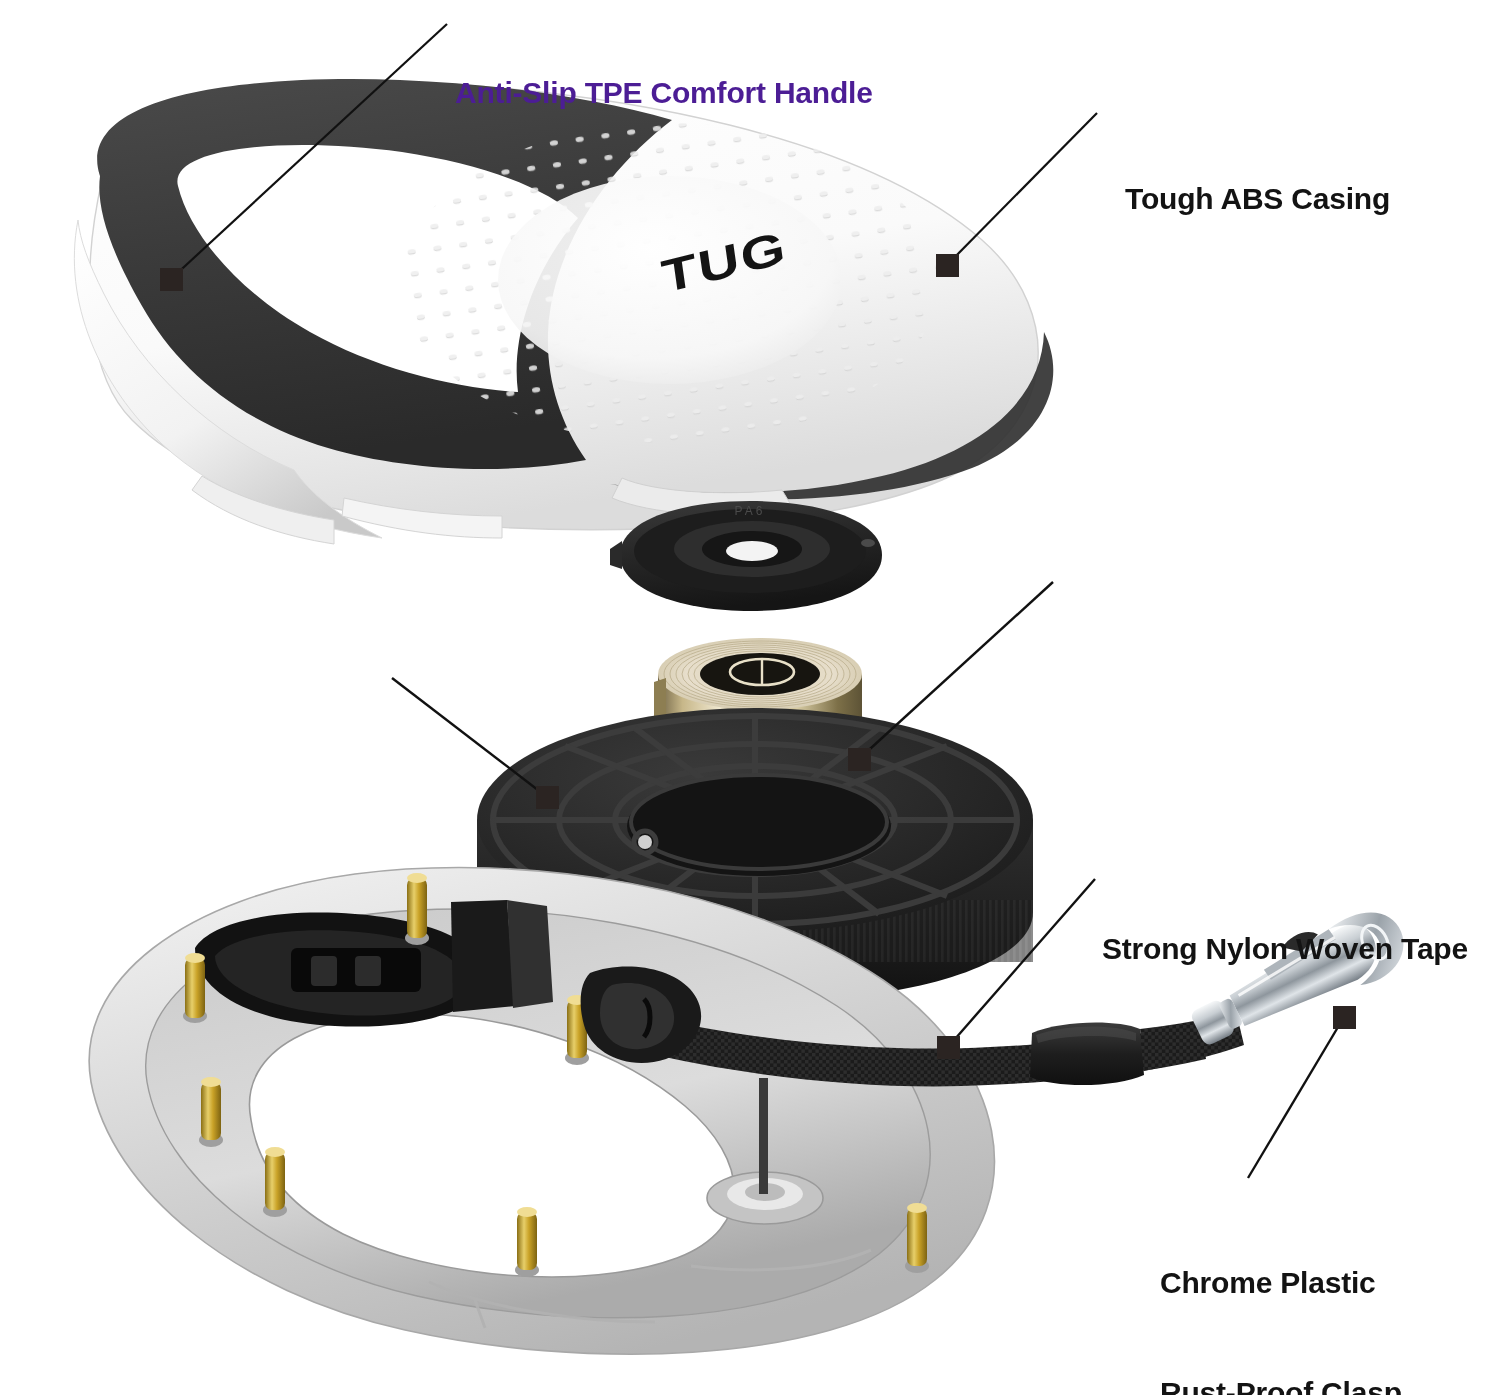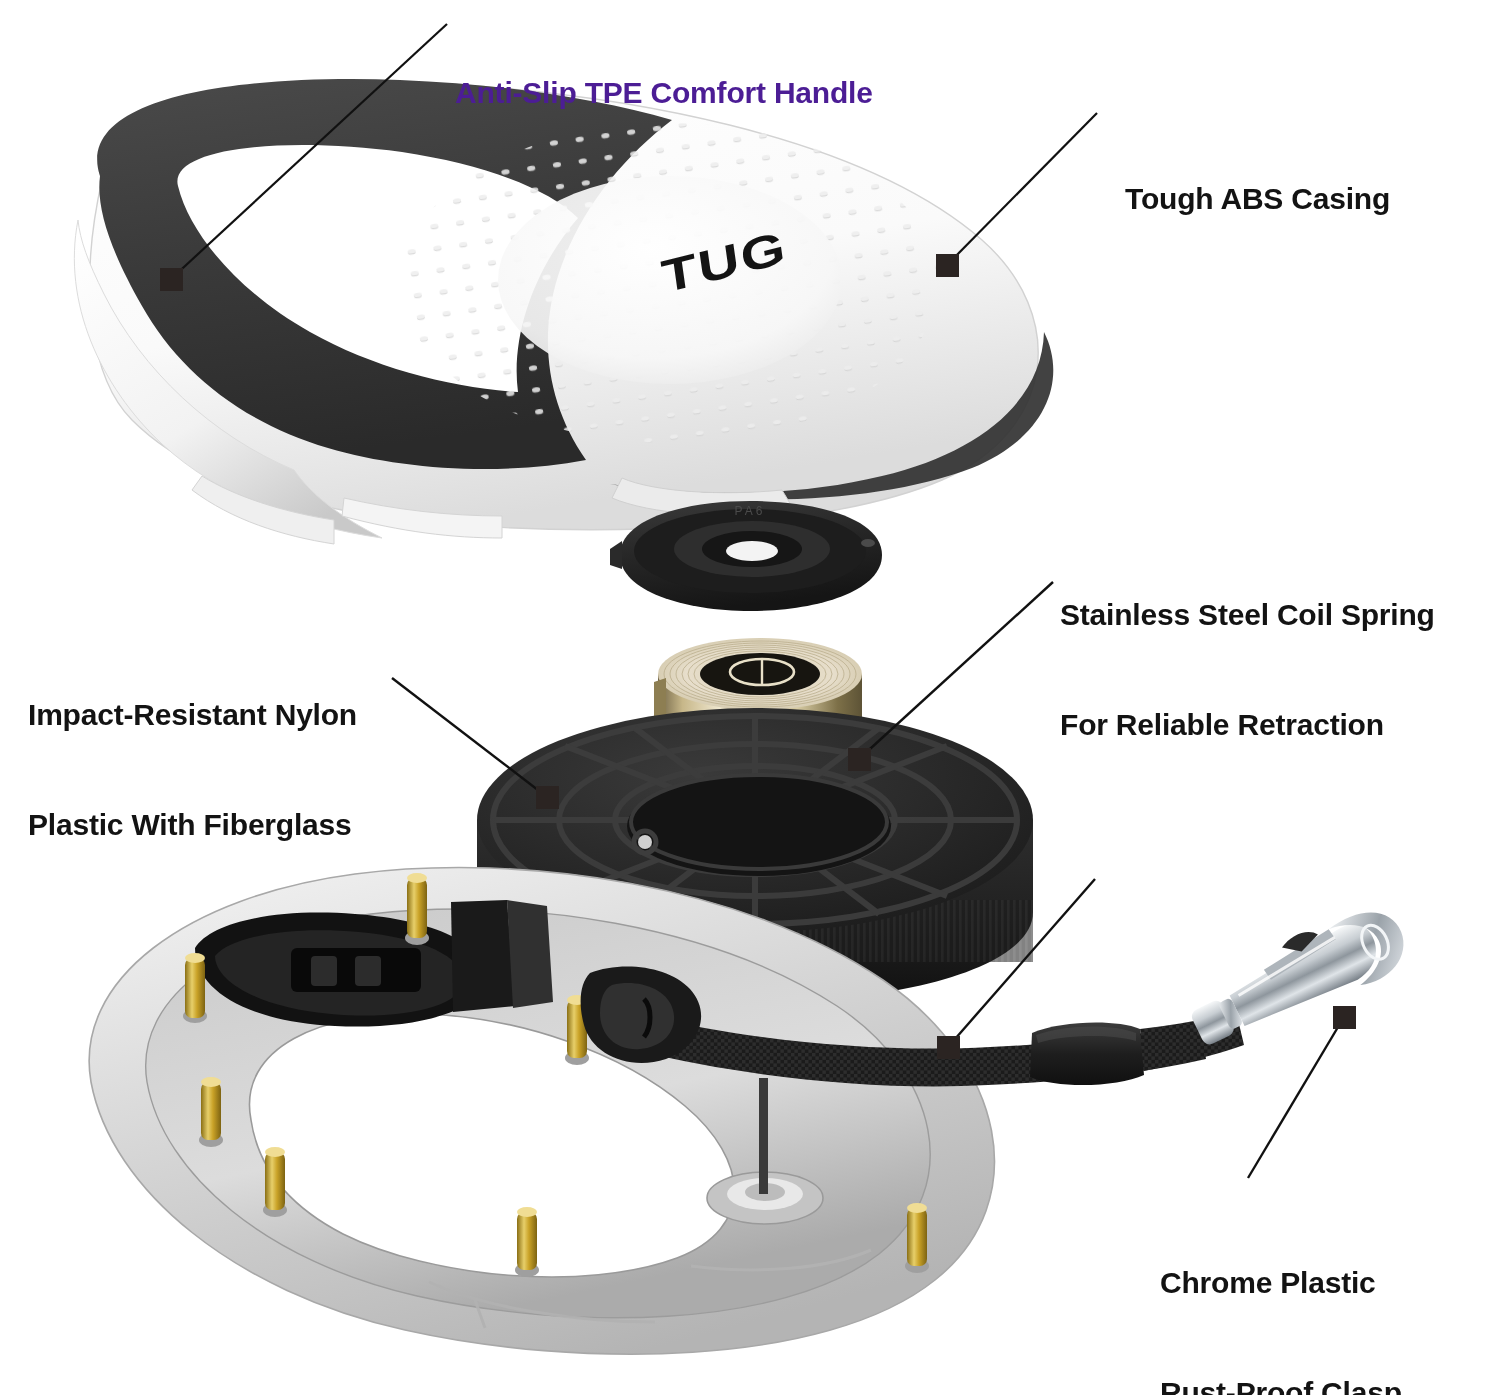--- a/index.html
+++ b/index.html
@@ -401,30 +401,25 @@
   </svg>
 
   <div class="callout" id="c0" style="left: 455px; top: 2px; font-size: 30px; color: #4c1d95;">
     <span class="ln">Anti-Slip TPE Comfort Handle</span>
   </div>
 
   <div class="callout" id="c1" style="left: 1104px; top: 108px; font-size: 30px; color: rgb(19, 19, 19); margin-left: 21px;">
     <span class="ln">Tough ABS Casing</span>
   </div>
 
-  <div class="callout" id="c2" style="left: 1060px; top: 524px; font-size: 30px; color: rgb(19, 19, 19);">
-    <span class="ln">Stainless Steel Coil Spring</span>
-    <span class="ln">For Reliable Retraction</span>
+
+
+  <div class="callout" id="c4" style="left: 1102px; top: 858px; font-size: 30px; color: rgb(19, 19, 19);">
+    <span class="ln">Strong Nylon Woven Tape</span>
   </div>
-
-  <div class="callout" id="c3" style="left: 28px; top: 624px; font-size: 30px; color: rgb(19, 19, 19);">
-    <span class="ln">Impact-Resistant Nylon</span>
-    <span class="ln">Plastic With Fiberglass</span>
-  </div>
-
 
   <div class="callout" id="c5" style="left: 1160px; top: 1192px; font-size: 30px; color: rgb(19, 19, 19);">
     <span class="ln">Chrome Plastic</span>
     <span class="ln">Rust-Proof Clasp</span>
   </div>
 
   <span class="sr">Retractable Dog Leash Exploded View</span>
 </div>
 
 </body></html>

